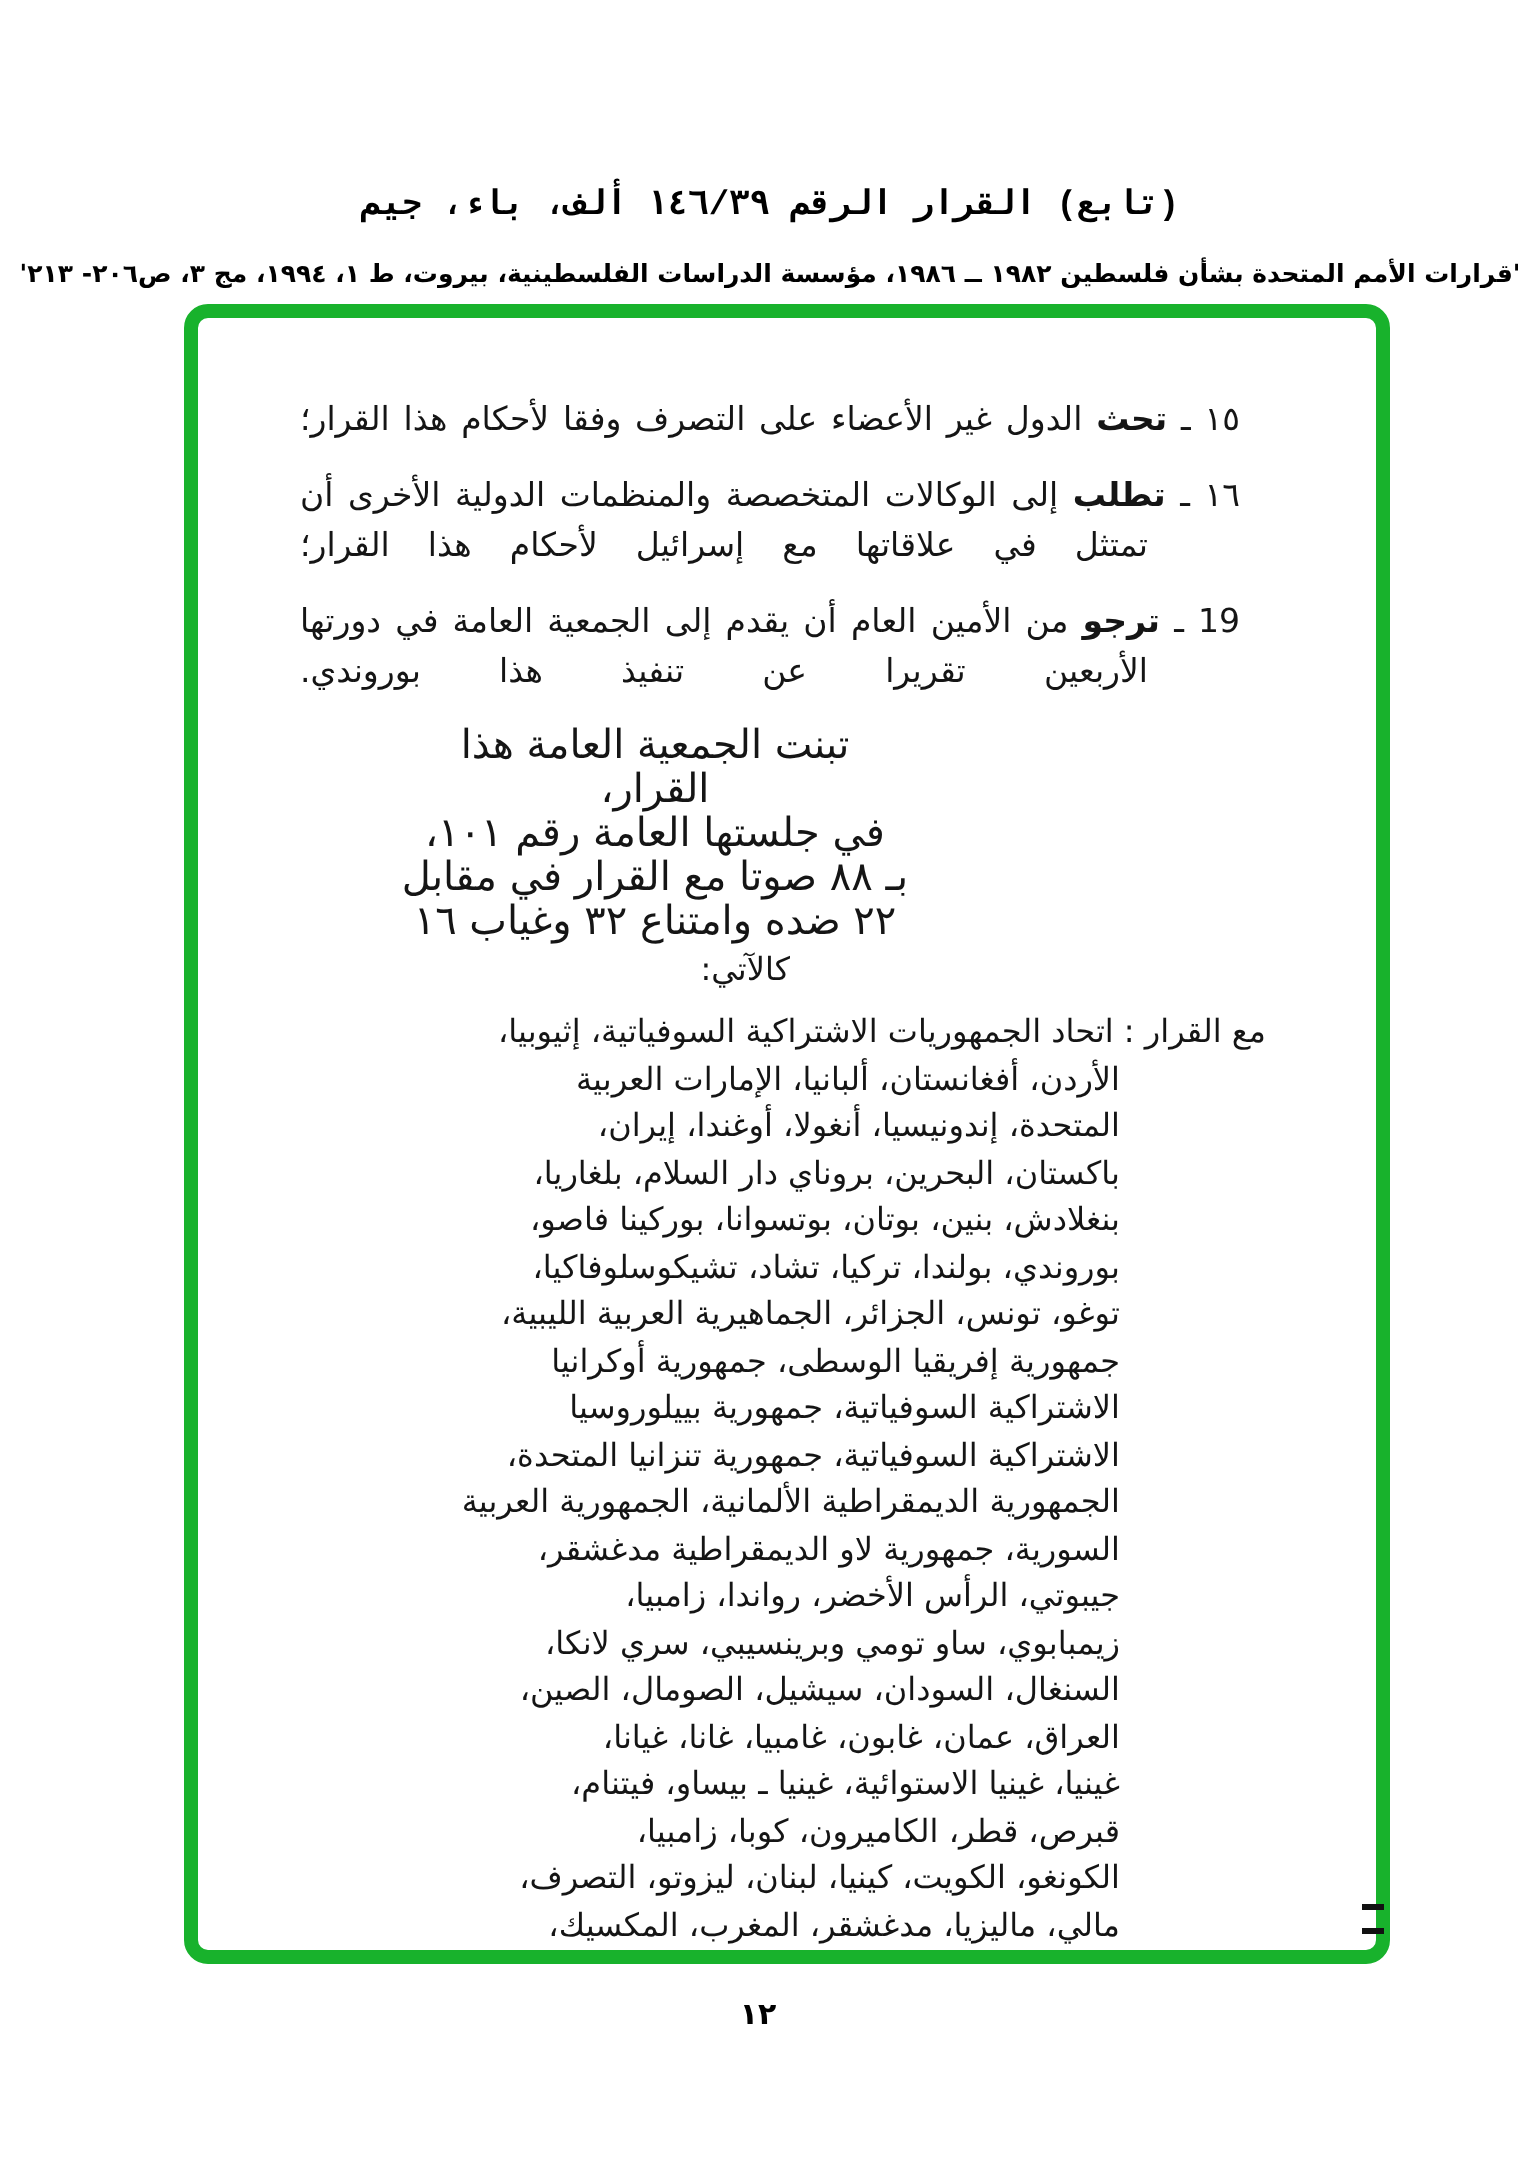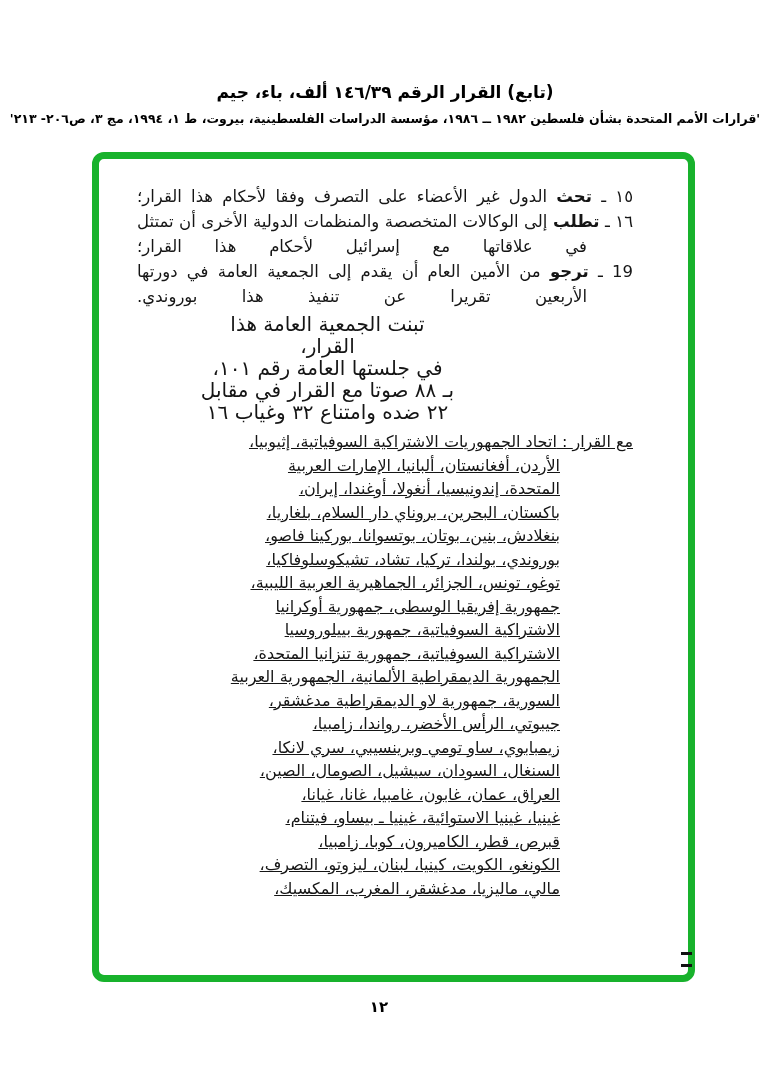--- a/index.html
+++ b/index.html
@@ -1,44 +1,44 @@
 <!DOCTYPE html>
 <html><head>
 <meta charset="utf-8">
 <style>
   html,body{margin:0;padding:0;}
   body{
     width:770px;height:1086px;position:relative;background:#ffffff;
     font-family:"DejaVu Sans",sans-serif;color:#111;overflow:hidden;
   }
   .doc-header{position:absolute;top:80px;left:0;width:770px;text-align:center;direction:rtl;}
-  .doc-title{font-size:17px;font-weight:bold;color:#000;margin:0;line-height:24px;}
+  .doc-title{font-size:17px;font-weight:bold;color:#000;margin:12px;line-height:24px;font-family:Liberation Mono, monospace;}
   .doc-citation{font-size:12.5px;font-weight:bold;color:#000;margin-top:6px;line-height:17px;white-space:nowrap;}
   .green-frame{
     position:absolute;left:92px;top:152px;width:589px;height:816px;
     border:7px solid #18b22c;border-radius:12px;background:transparent;
   }
   .content{
     position:absolute;left:137px;right:137px;top:184px;direction:rtl;
     font-size:16.5px;line-height:25px;color:#151515;
   }
   .item{
-    margin:0;text-align:justify;text-align-last:justify;
+    margin:13px;text-align:justify;text-align-last:justify;
     padding-right:46px;text-indent:-46px;
   }
   .item b{font-weight:bold;}
   .vote-note{
     width:255px;margin:4px 178px 0 0;
     font-size:20px;line-height:22px;text-align:center;
   }
   .as-follows{
     margin:2px 238px 0 0;text-align:right;font-size:16px;line-height:24px;
   }
   .countries{margin-top:7px;font-size:16px;line-height:23.5px;}
-  .cline{text-align:right;margin-right:73px;text-decoration:underline;}
+  .cline{text-align:right;margin-right:73px;}
   .cline-first{margin-right:0;}
   .ink-mark{
     position:absolute;left:681px;top:952px;width:11px;height:9px;
     border-top:3px solid #111;border-bottom:3px solid #111;
   }
   .page-number{
     position:absolute;left:0;top:998px;width:758px;text-align:center;
     font-size:15px;font-weight:bold;color:#000;direction:rtl;
   }
 </style>
@@ -59,20 +59,21 @@
   <p class="item"><span>١٦ ـ</span> <b>تطلب</b> <span>إلى الوكالات المتخصصة والمنظمات الدولية الأخرى أن تمتثل في علاقاتها مع إسرائيل لأحكام هذا القرار؛</span></p>
 
   <p class="item"><span>19 ـ</span> <b>ترجو</b> <span>من الأمين العام أن يقدم إلى الجمعية العامة في دورتها الأربعين تقريرا عن تنفيذ هذا بوروندي.</span></p>
 
   <div class="vote-note">
     <div>تبنت الجمعية العامة هذا القرار،</div>
     <div>في جلستها العامة رقم ١٠١،</div>
     <div>بـ ٨٨ صوتا مع القرار في مقابل</div>
     <div>٢٢ ضده وامتناع ٣٢ وغياب ١٦</div>
   </div>
+  <div class="as-follows">كالآتي:</div>
 
   <div class="countries">
     <div class="cline cline-first"><span>مع القرار</span><span> : </span><span>اتحاد الجمهوريات الاشتراكية السوفياتية، إثيوبيا،</span></div>
     <div class="cline">الأردن، أفغانستان، ألبانيا، الإمارات العربية</div>
     <div class="cline">المتحدة، إندونيسيا، أنغولا، أوغندا، إيران،</div>
     <div class="cline">باكستان، البحرين، بروناي دار السلام، بلغاريا،</div>
     <div class="cline">بنغلادش، بنين، بوتان، بوتسوانا، بوركينا فاصو،</div>
     <div class="cline">بوروندي، بولندا، تركيا، تشاد، تشيكوسلوفاكيا،</div>
     <div class="cline">توغو، تونس، الجزائر، الجماهيرية العربية الليبية،</div>
     <div class="cline">جمهورية إفريقيا الوسطى، جمهورية أوكرانيا</div>

